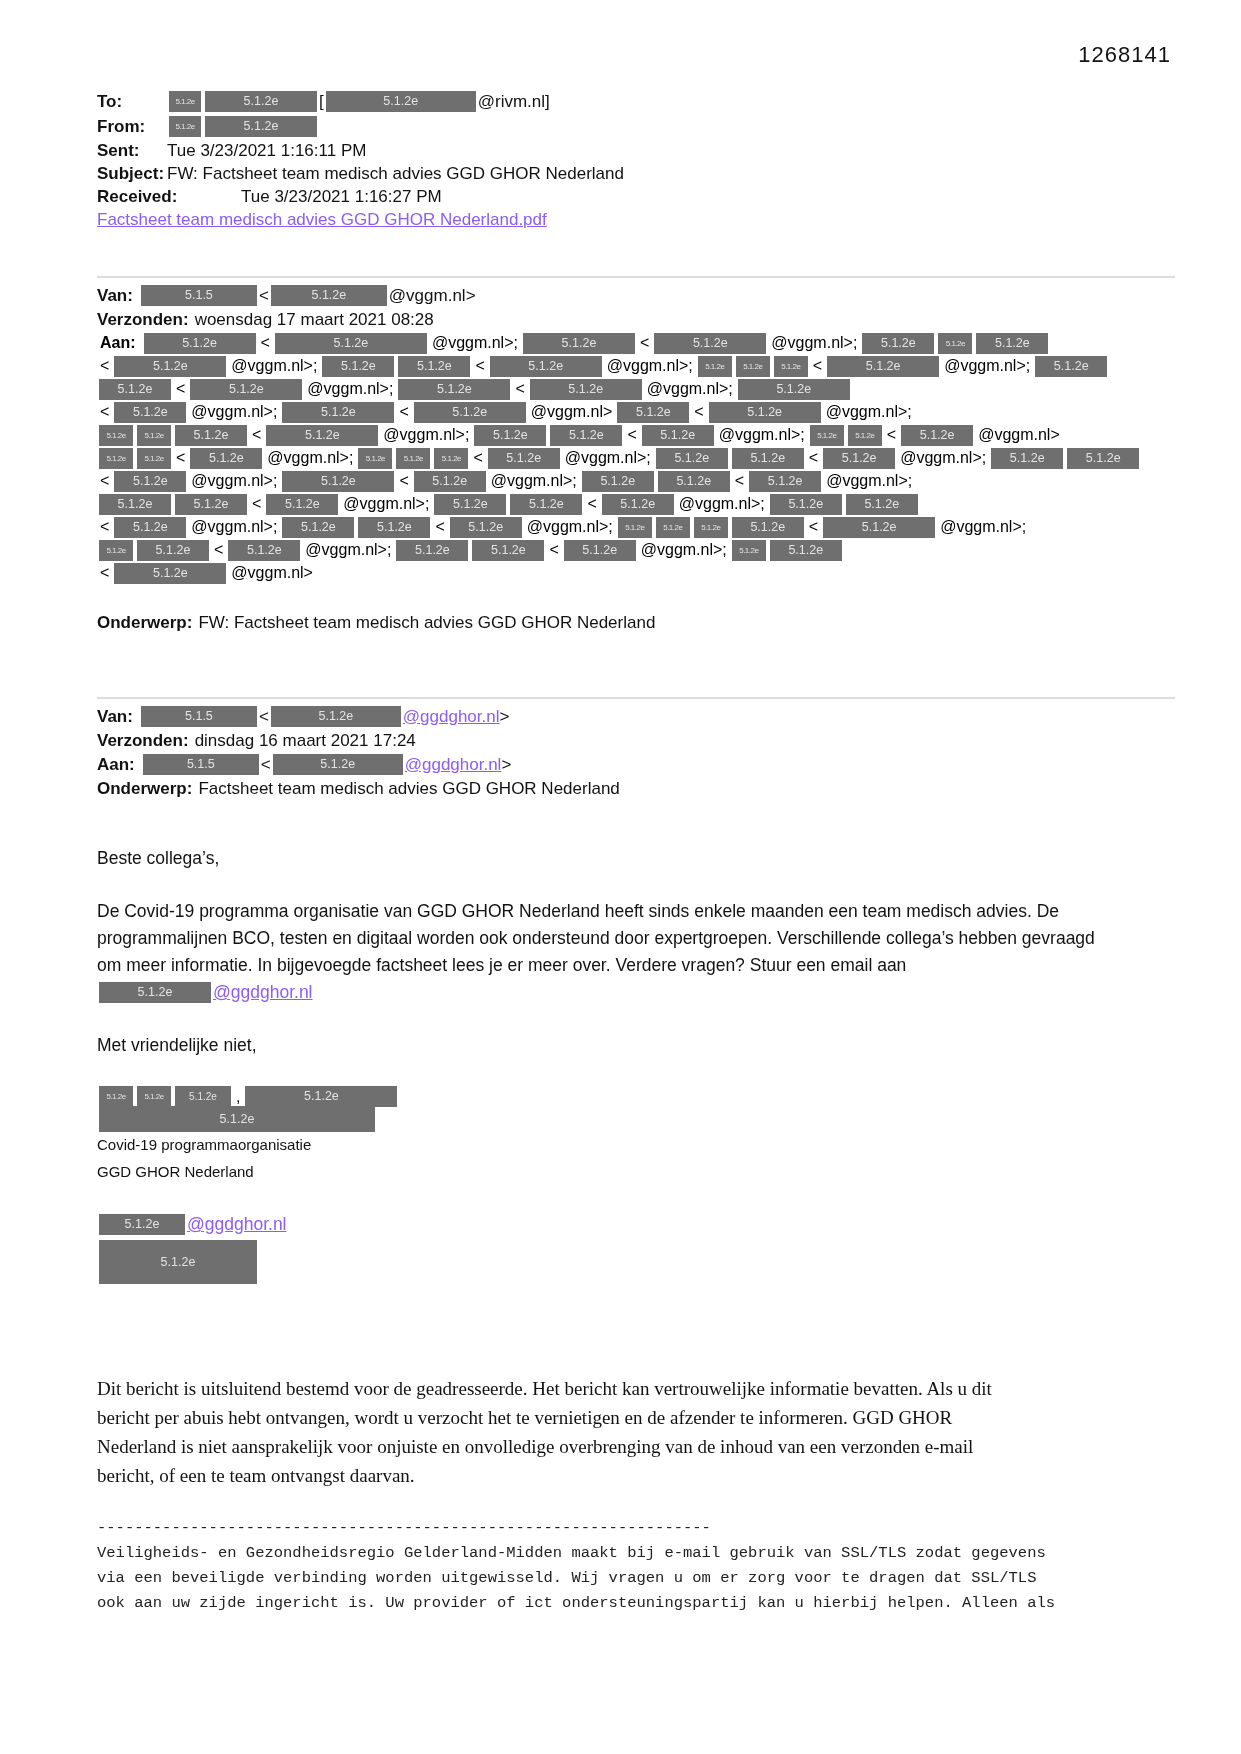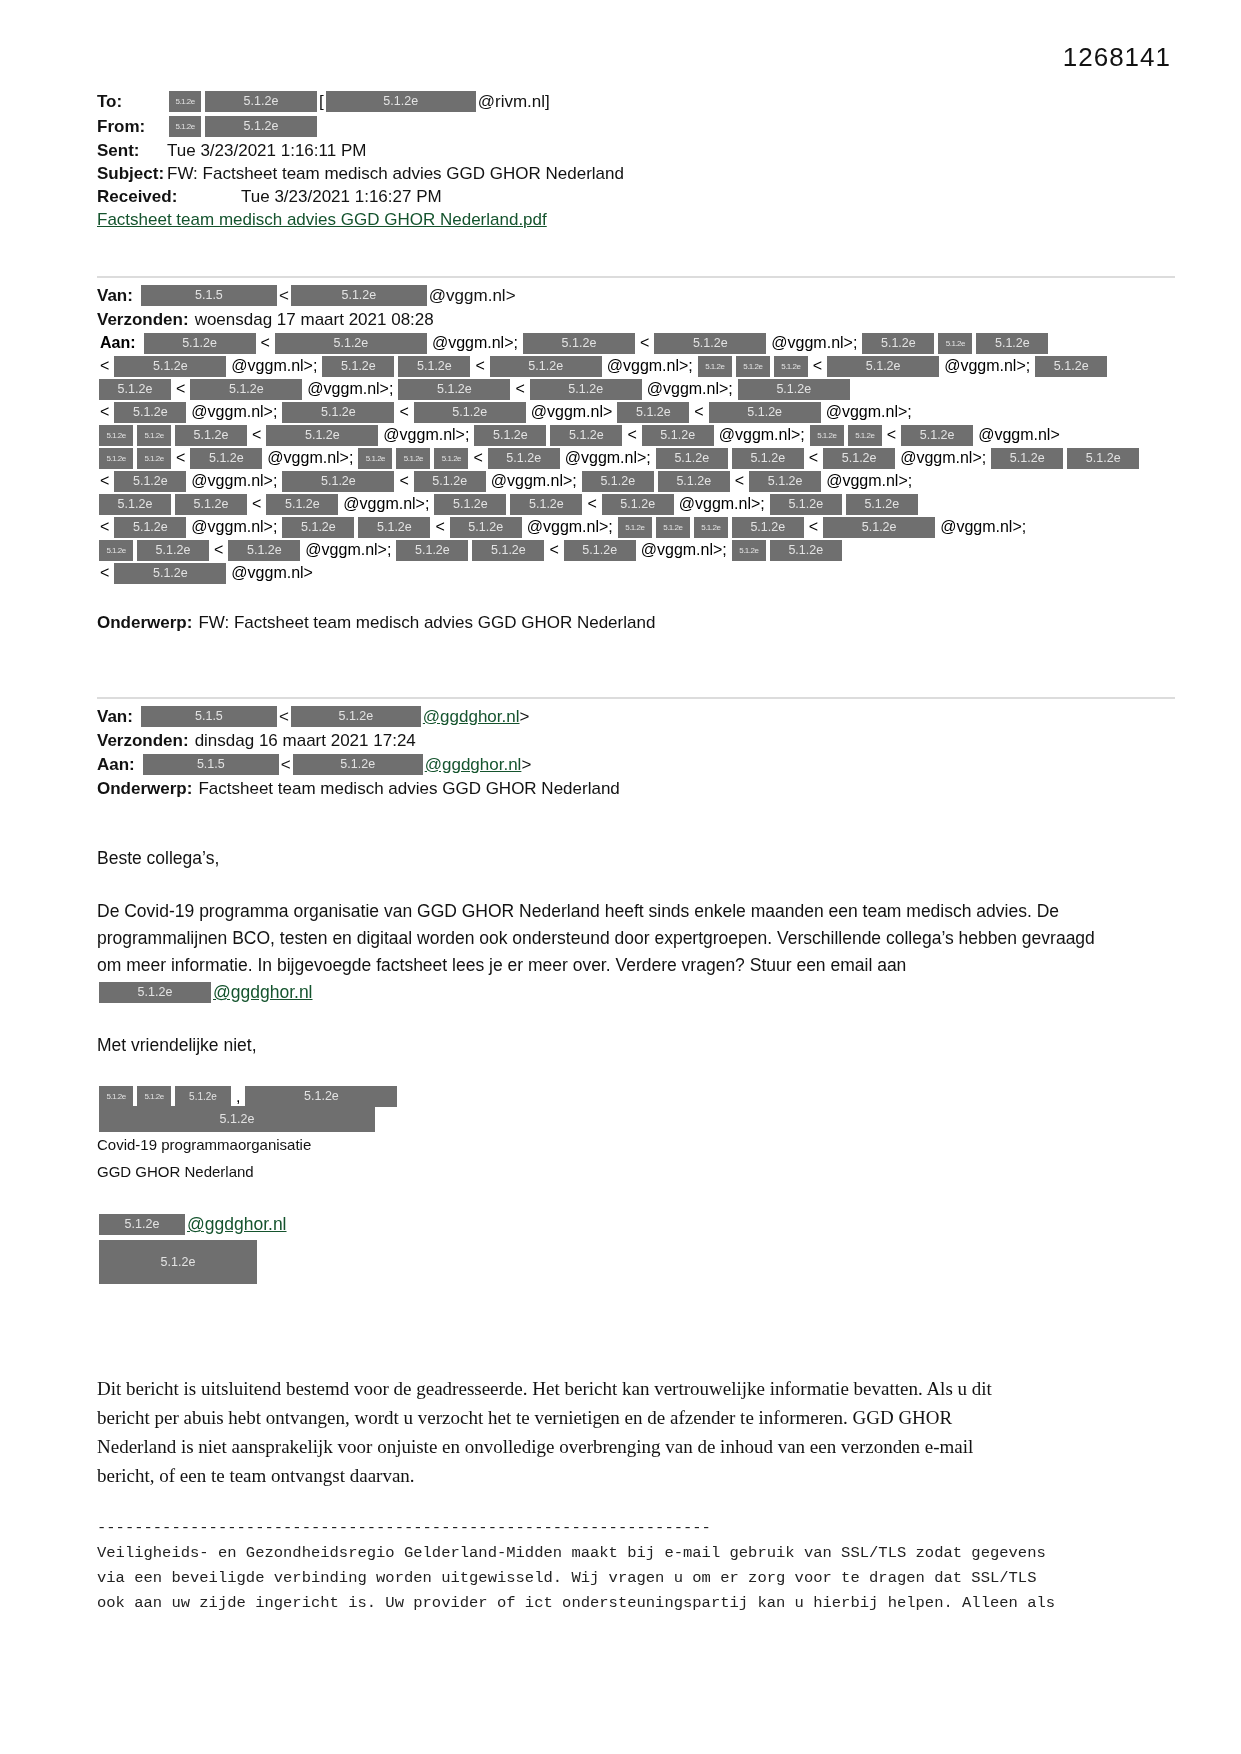--- a/index.html
+++ b/index.html
@@ -1,18 +1,18 @@
 <!DOCTYPE html>
 <html><head>
 <meta charset="utf-8">
 <style>
   html,body{margin:0;padding:0;background:#ffffff;}
   .page{position:relative;width:1241px;height:1754px;background:#ffffff;overflow:hidden;
         font-family:"Liberation Sans",sans-serif;color:#121212;}
-  .doc-number{position:absolute;top:42px;right:70px;font-size:26px;letter-spacing:1px;}
+  .doc-number{position:absolute;top:42px;right:70px;font-size:22px;letter-spacing:1px;}
   .content{position:absolute;left:97px;top:90px;width:1078px;}
 
   
   .hrow{display:flex;align-items:center;font-size:17px;line-height:21px;margin-bottom:2px;}
   .hlabel{width:70px;flex:none;font-weight:bold;}
   .hval{display:flex;align-items:center;}
   .indent-received{margin-left:74px;}
 
   
   .rbox{display:inline-block;background:#6f6f6f;color:#e3e3e3;text-align:center;
@@ -20,25 +20,25 @@
         white-space:nowrap;overflow:hidden;}
   .rbox-xs{width:34px;font-size:8px;letter-spacing:-0.5px;}
   .rbox-s{width:56px;font-size:10px;}
   .rbox-m{width:72px;}
   .rbox-l{width:112px;}
   .rbox-xl{width:152px;}
   .rbox-sig{width:276px;height:26px;line-height:26px;}
   .hb-xs{width:32px;font-size:8px;letter-spacing:-0.5px;}
   .hb-l{width:112px;}
   .hb-xl{width:150px;}
-  .hb-van{width:136px;}
+  .hb-van{width:116px;}
   .hb-van2{width:130px;}
   .bigbox{width:158px;height:44px;line-height:44px;}
 
-  a.link{color:#14532d;text-decoration:underline;cursor:pointer;}
+  a.link{color:#8b5cf6;text-decoration:underline;cursor:pointer;}
 
   .hairline{border:0;border-top:2px solid #dcdcdc;margin:0 0 6px 0;width:1078px;}
 
   
   .erow{display:flex;align-items:flex-start;font-size:17px;line-height:23px;margin-bottom:1px;flex-wrap:nowrap;}
   .erow .b{font-weight:bold;margin-right:6px;white-space:nowrap;}
   .erow .t{white-space:nowrap;}
 
   
   .red-row{display:flex;align-items:center;height:22px;margin-bottom:1px;white-space:nowrap;}

